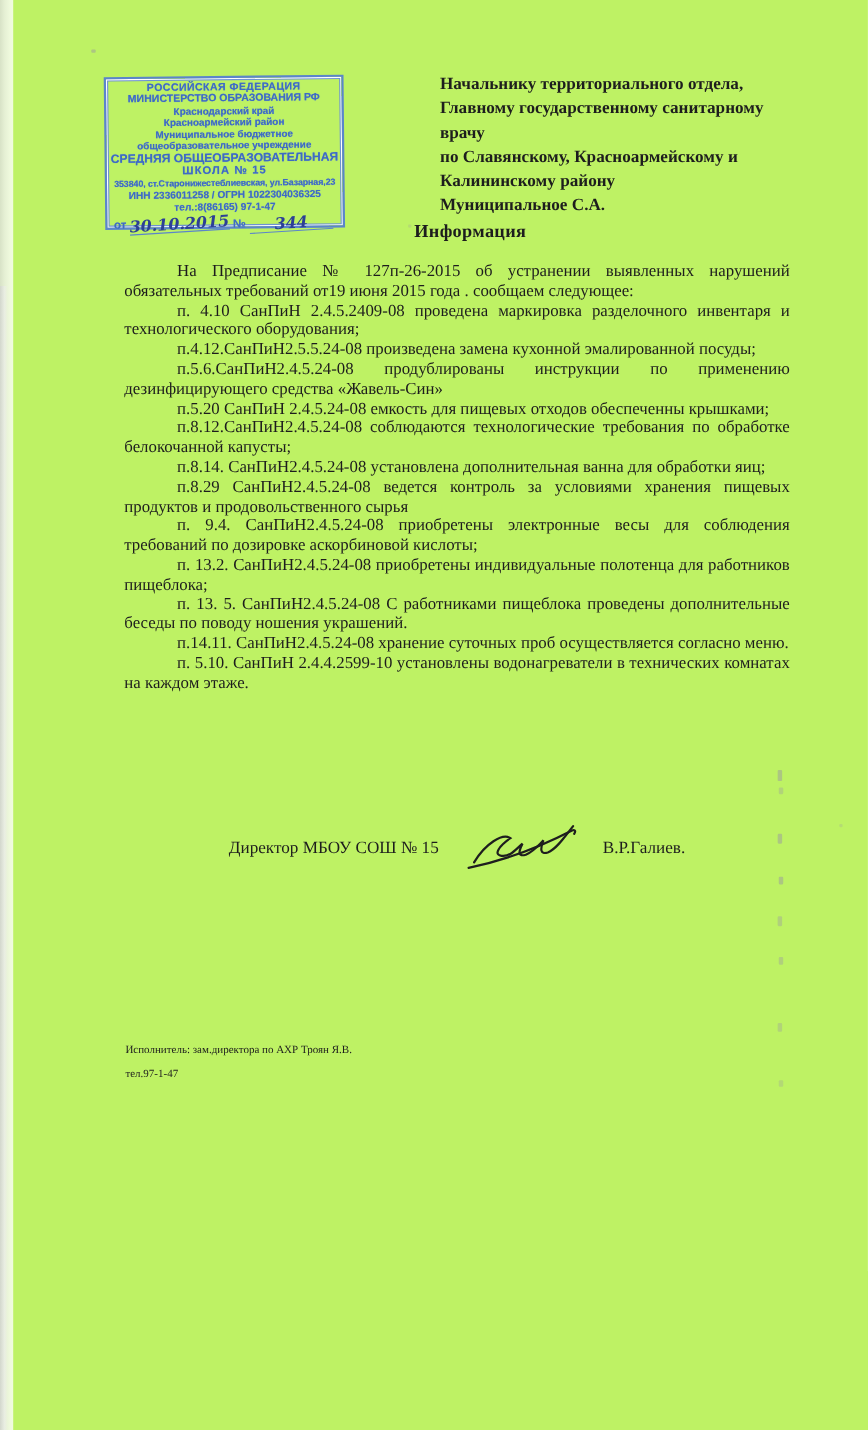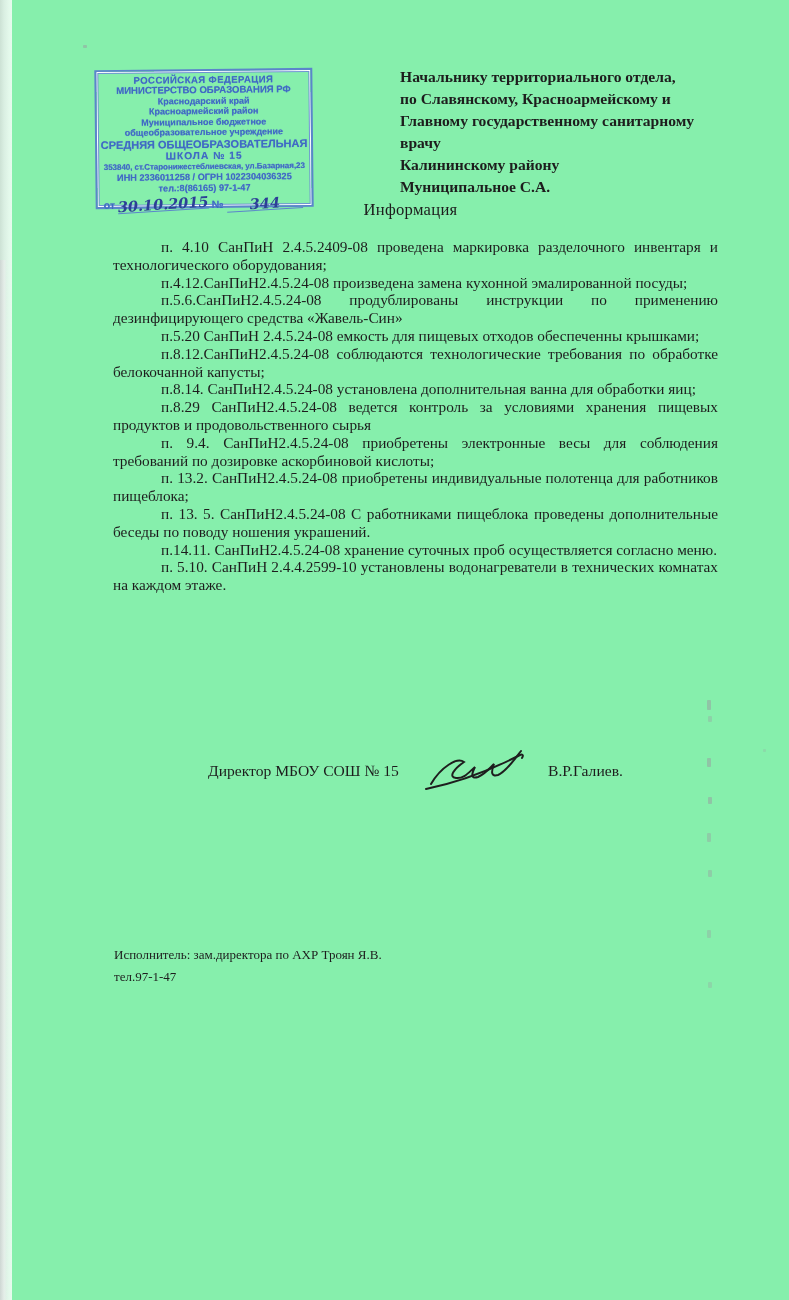--- a/index.html
+++ b/index.html
@@ -1,20 +1,20 @@
 <!DOCTYPE html>
 <html><head>
 <meta charset="utf-8">
 <style>
   html,body{margin:0;padding:0;}
   body{
     width:789px;height:1300px;position:relative;background:#ffffff;
     font-family:"Liberation Serif", serif;color:#1d1d1d;overflow:hidden;
   }
-  .page{position:absolute;inset:0;background:#86efac;}
+  .page{position:absolute;inset:0;background:#bef264;}
   
   .edge-left{
     position:absolute;left:0;top:0;width:12px;height:100%;
     background:linear-gradient(to right,#dededf 0%,#efeff0 35%,#fbfbfb 75%,#fefefe 100%);
     opacity:.8;
   }
   .edge-left-low{
     position:absolute;left:0;top:260px;width:7px;height:1040px;
     background:linear-gradient(to right,#cfcfd2 0%,#ededee 60%,rgba(255,255,255,0) 100%);
     opacity:.55;
@@ -52,37 +52,37 @@
   }
   .stamp-blank.num{text-align:center;}
 
   
   .addressee{
     position:absolute;left:400px;top:66px;width:335px;
     font-size:15.6px;line-height:21.9px;font-weight:bold;
   }
   
   .doc-title{
-    position:absolute;left:96px;top:200px;width:605px;text-align:center;
-    font-size:16.6px;font-weight:normal;letter-spacing:.3px;padding-left:24px;box-sizing:border-box;
+    position:absolute;left:113px;top:200px;width:605px;text-align:center;
+    font-size:16.6px;font-weight:bold;letter-spacing:.3px;padding-left:24px;box-sizing:border-box;
   }
   
   .body-text{
     position:absolute;left:113px;top:238px;width:605px;
     font-size:15.3px;line-height:17.8px;text-align:justify;
   }
   .body-text p{margin:0;text-indent:48px;}
   
   .sig-row{position:absolute;left:0;top:745px;width:759px;height:55px;}
   .sig-label{position:absolute;left:208px;top:17px;font-size:15.6px;}
   .sig-scrawl{position:absolute;left:423px;top:2px;}
   .sig-name{position:absolute;left:548px;top:17px;font-size:15.6px;text-align:center;}
   
   .footer{
-    position:absolute;left:114px;top:944px;font-size:13px;line-height:21.5px;
+    position:absolute;left:114px;top:944px;font-size:10px;line-height:21.5px;
   }
 </style>
 </head>
 <body>
 
 <div class="page">
 
   <div class="edge-left"></div>
   <div class="edge-left-low"></div>
   <div class="speck" style="left:83px;top:45px;width:4px;height:3px;"></div>
@@ -114,31 +114,32 @@
     <div class="stamp-bottom">
       <span>от</span>
       <span class="stamp-blank">30.10.2015</span>
       <span>№</span>
       <span class="stamp-blank num">344</span>
     </div>
   </div>
 
   <div class="addressee">
       <div>Начальнику территориального отдела,</div>
+      <div>Главному государственному санитарному врачу</div>
       <div>по Славянскому, Красноармейскому и</div>
-      <div>Главному государственному санитарному врачу</div>
       <div>Калининскому району</div>
       <div>Муниципальное С.А.</div>
     </div>
 
   <div class="doc-title">Информация</div>
 
   <div class="body-text">
+      <p>На Предписание № 127п-26-2015 об  устранении выявленных нарушений обязательных требований от19 июня 2015 года . сообщаем следующее:</p>
       <p>п. 4.10 СанПиН 2.4.5.2409-08 проведена маркировка разделочного инвентаря и технологического оборудования;</p>
-      <p>п.4.12.СанПиН2.4.5.24-08  произведена замена кухонной эмалированной посуды;</p>
+      <p>п.4.12.СанПиН2.5.5.24-08  произведена замена кухонной эмалированной посуды;</p>
       <p>п.5.6.СанПиН2.4.5.24-08 продублированы инструкции по применению дезинфицирующего средства «Жавель-Син»</p>
       <p>п.5.20 СанПиН 2.4.5.24-08  емкость для пищевых отходов обеспеченны крышками;</p>
       <p>п.8.12.СанПиН2.4.5.24-08 соблюдаются технологические  требования по обработке белокочанной капусты;</p>
       <p>п.8.14. СанПиН2.4.5.24-08 установлена дополнительная ванна для обработки яиц;</p>
       <p>п.8.29 СанПиН2.4.5.24-08 ведется контроль за условиями хранения  пищевых продуктов и продовольственного сырья</p>
       <p>п. 9.4. СанПиН2.4.5.24-08  приобретены электронные весы для  соблюдения требований по дозировке аскорбиновой кислоты;</p>
       <p>п. 13.2. СанПиН2.4.5.24-08 приобретены  индивидуальные полотенца для работников пищеблока;</p>
       <p>п. 13. 5. СанПиН2.4.5.24-08  С работниками пищеблока проведены дополнительные беседы по поводу ношения украшений.</p>
       <p>п.14.11. СанПиН2.4.5.24-08 хранение суточных проб осуществляется согласно меню.</p>
       <p>п. 5.10. СанПиН 2.4.4.2599-10 установлены водонагреватели в технических комнатах на каждом этаже.</p>

